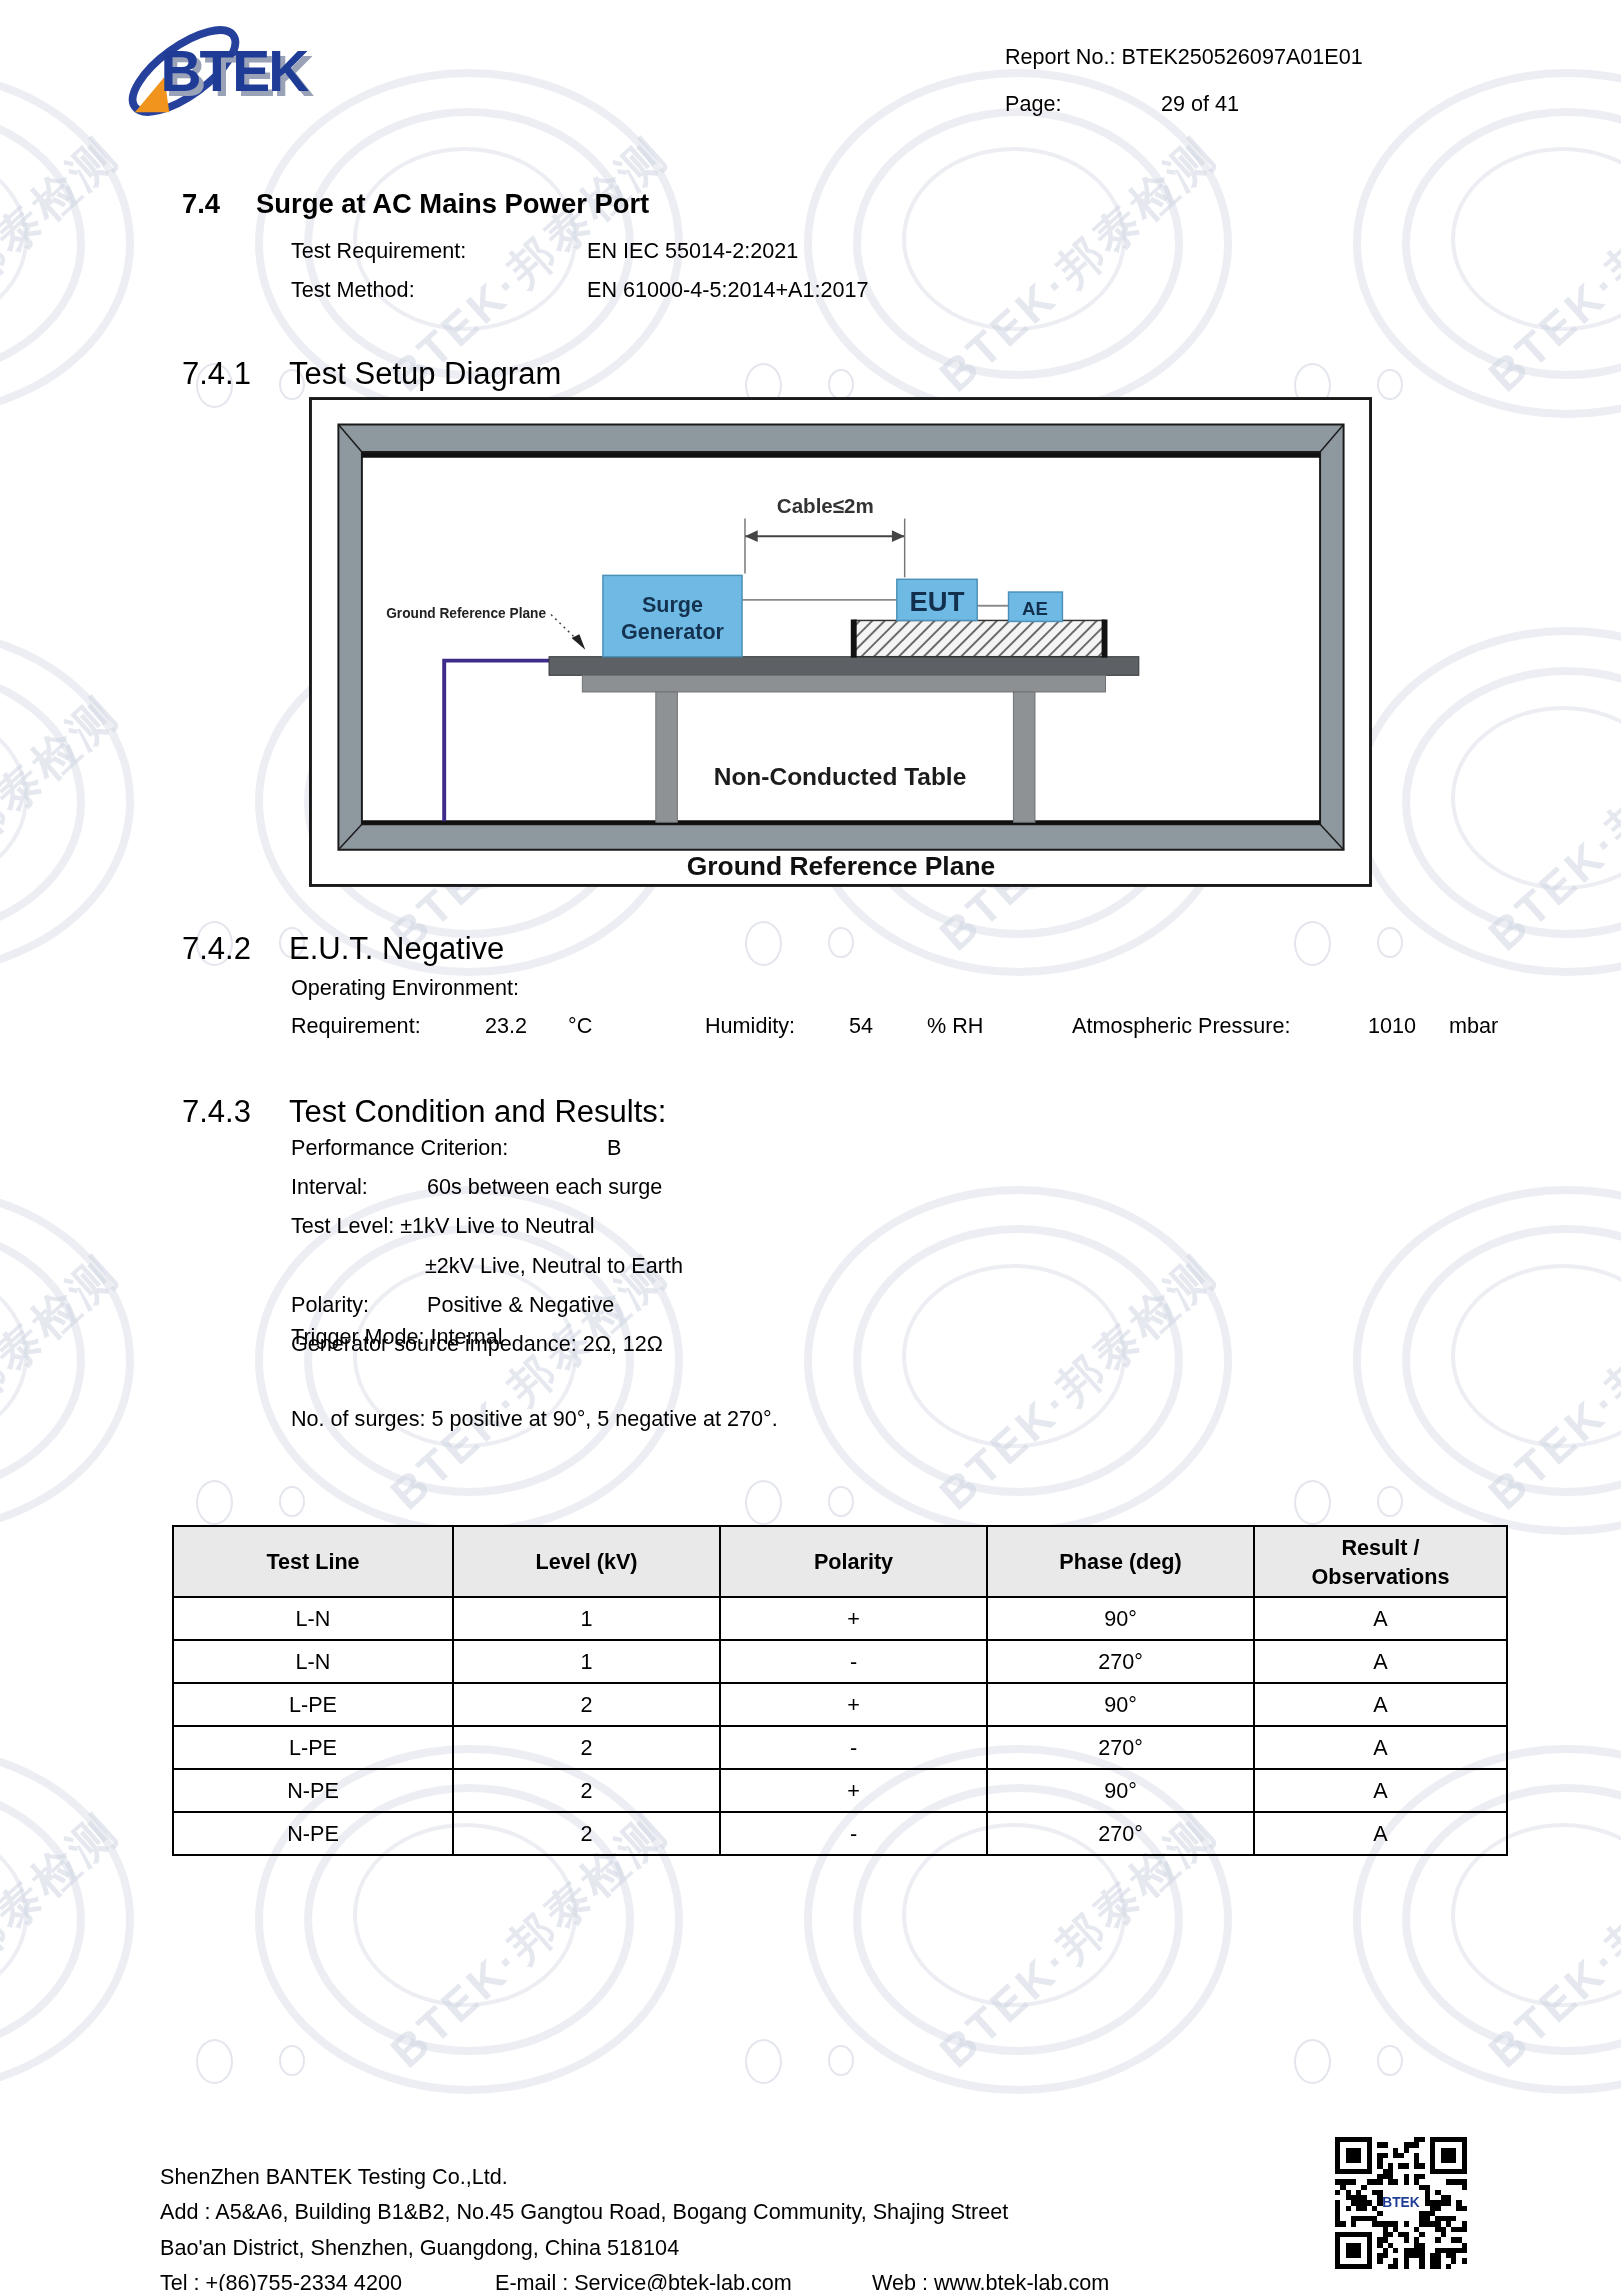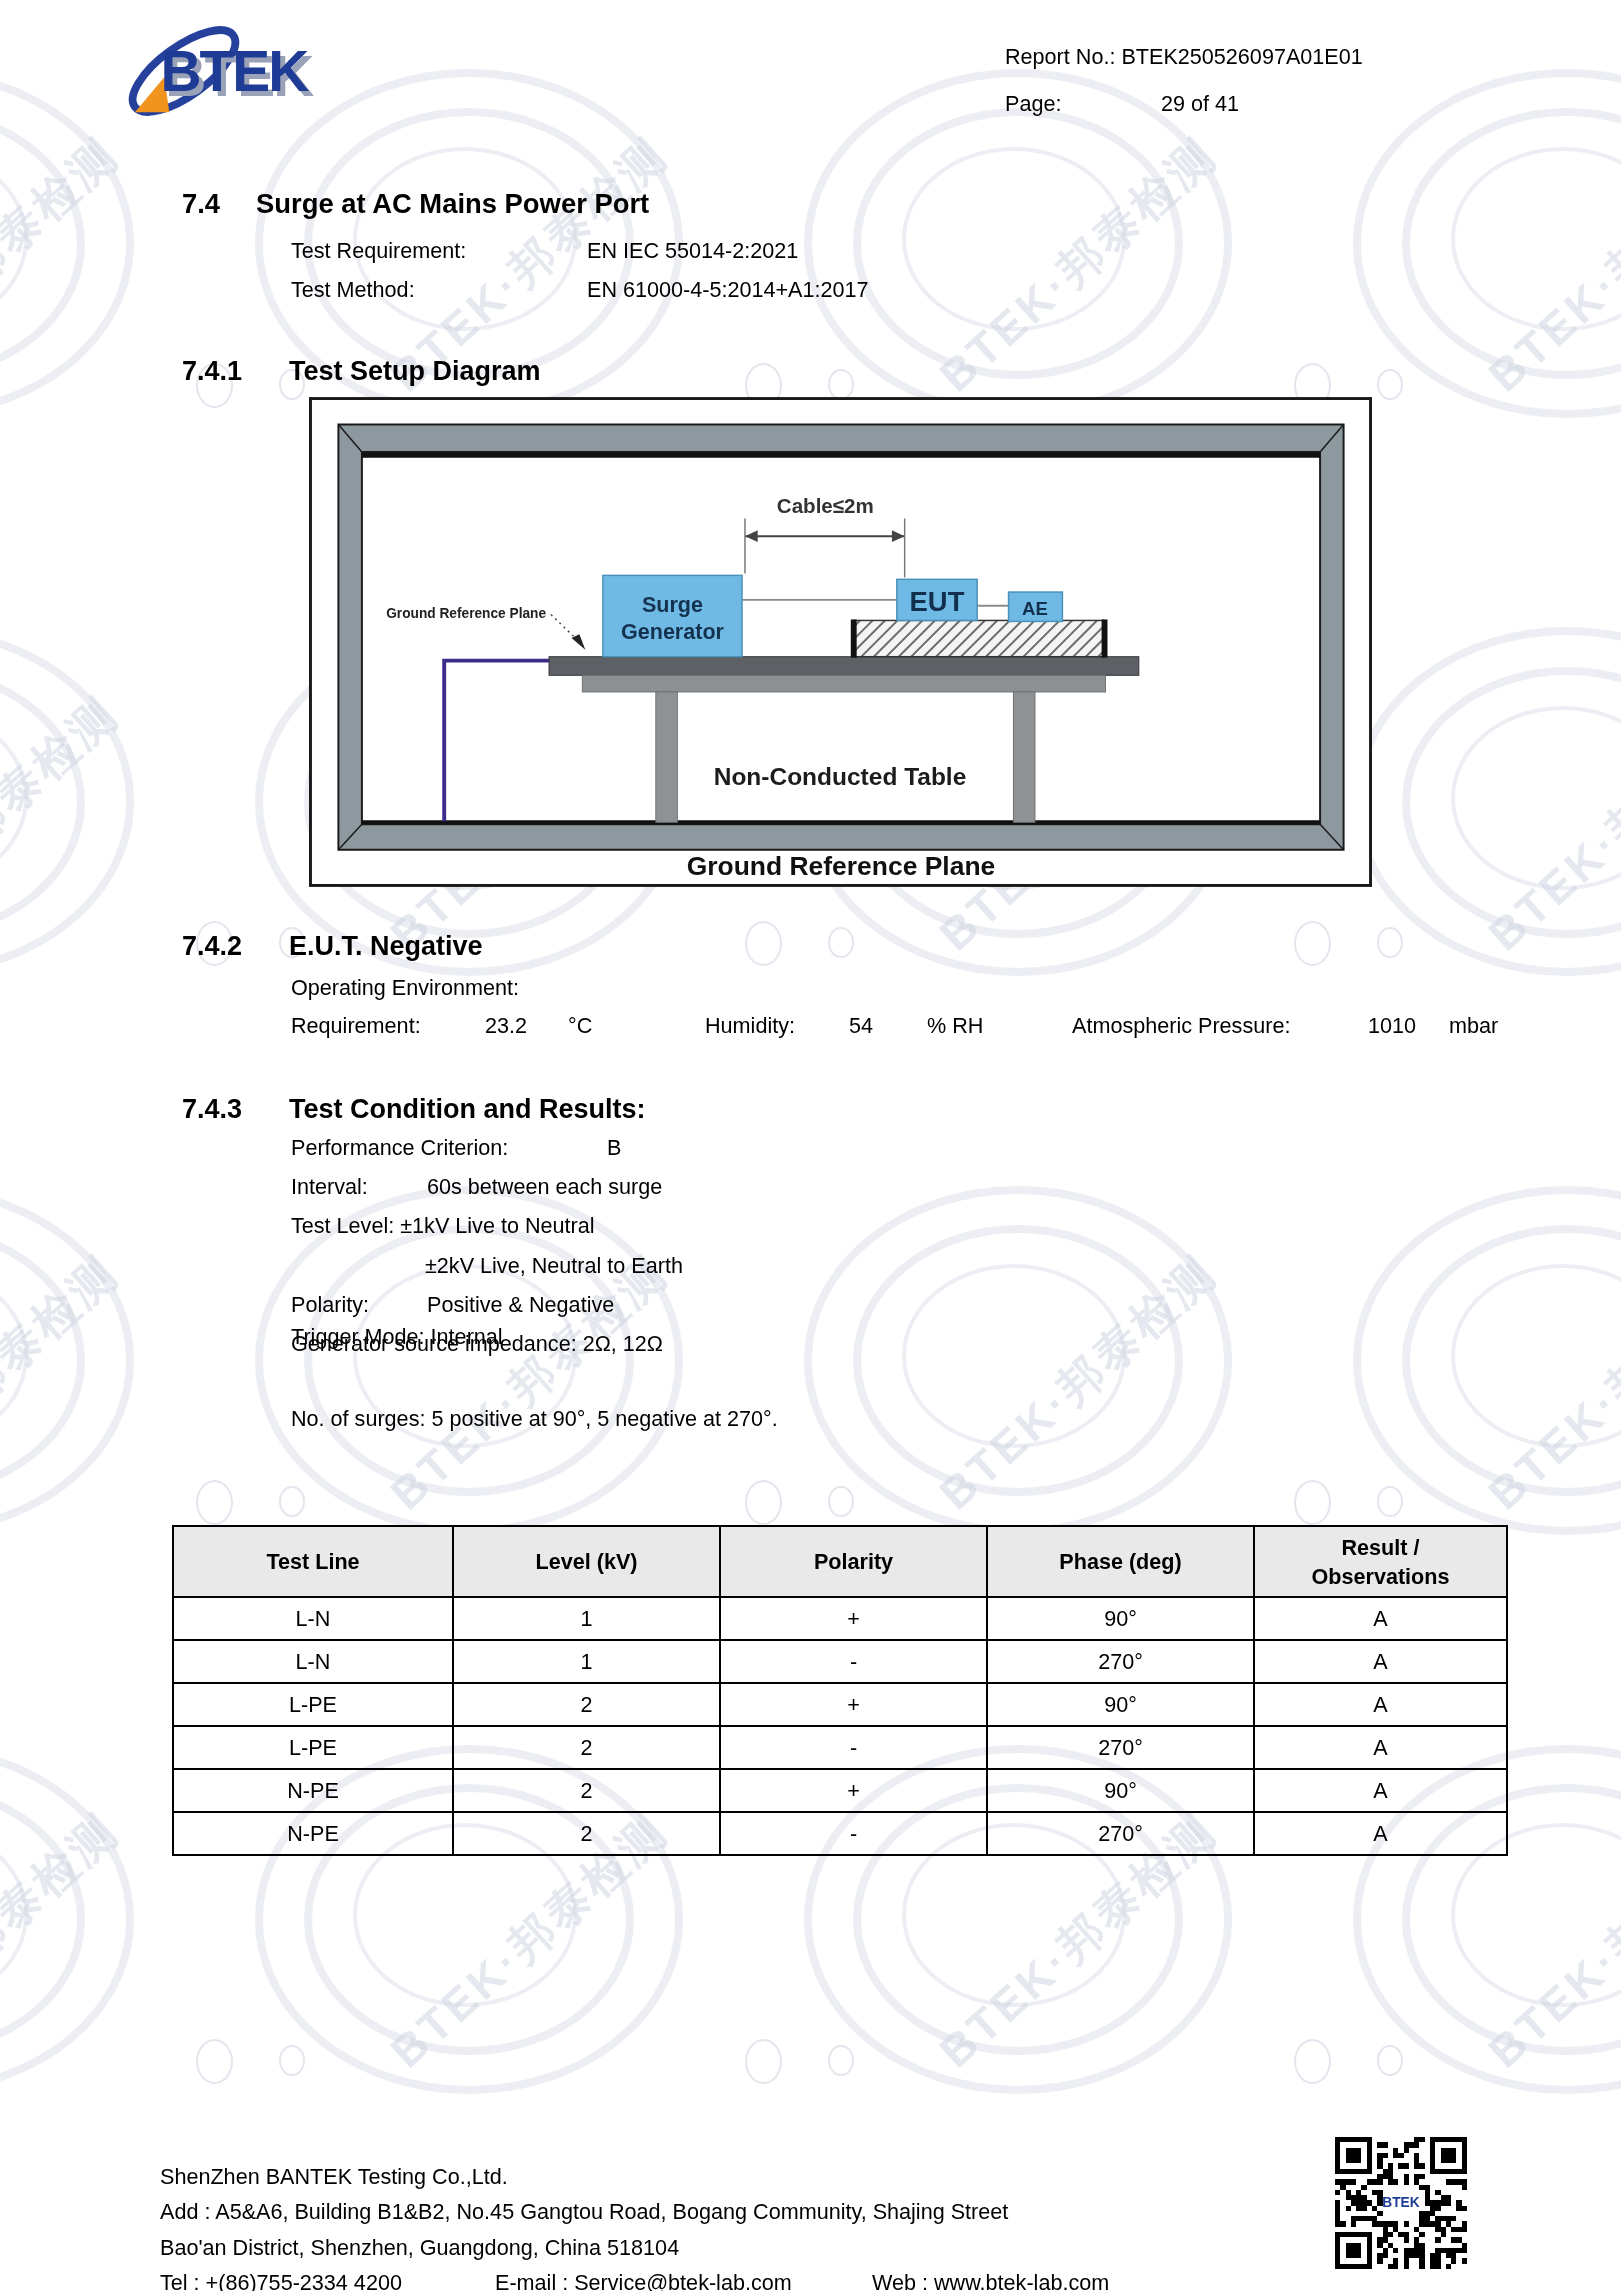--- a/index.html
+++ b/index.html
@@ -14,21 +14,21 @@
   .wm-ring{position:absolute; border-radius:50%; border:8.8px solid rgba(208,213,226,0.40);}
   .wm-ring.thin{border-width:4.9px;}
   .wm-dot{position:absolute; border-radius:50%; border:2.9px solid rgba(205,210,223,0.55);}
   .wm-text{position:absolute; font-weight:bold; color:rgba(204,210,224,0.50);
     transform:rotate(-42deg); white-space:nowrap; letter-spacing:3.9px;}
   
   .logo-wrap{left:123px; top:19.6px; width:222px; height:102px;}
   .hdr-line{font-size:21.6px; line-height:25.5px;}
   
   .h1{font-size:27.4px; font-weight:bold;}
-  .h2{font-size:27px; font-weight:bold;}
+  .h2{font-size:31px; font-weight:normal;}
   .body-t{font-size:21.6px;margin-left:33px;}
   
   .figure{left:309px; top:397px; width:1063px; height:490px;}
   
   table.results{
     position:absolute; left:172px; top:1525px; width:1333px;
     border-collapse:collapse; table-layout:fixed; font-size:21.6px;
   }
   table.results th, table.results td{
     border:2px solid #000; text-align:center; padding:0 5.9px;

